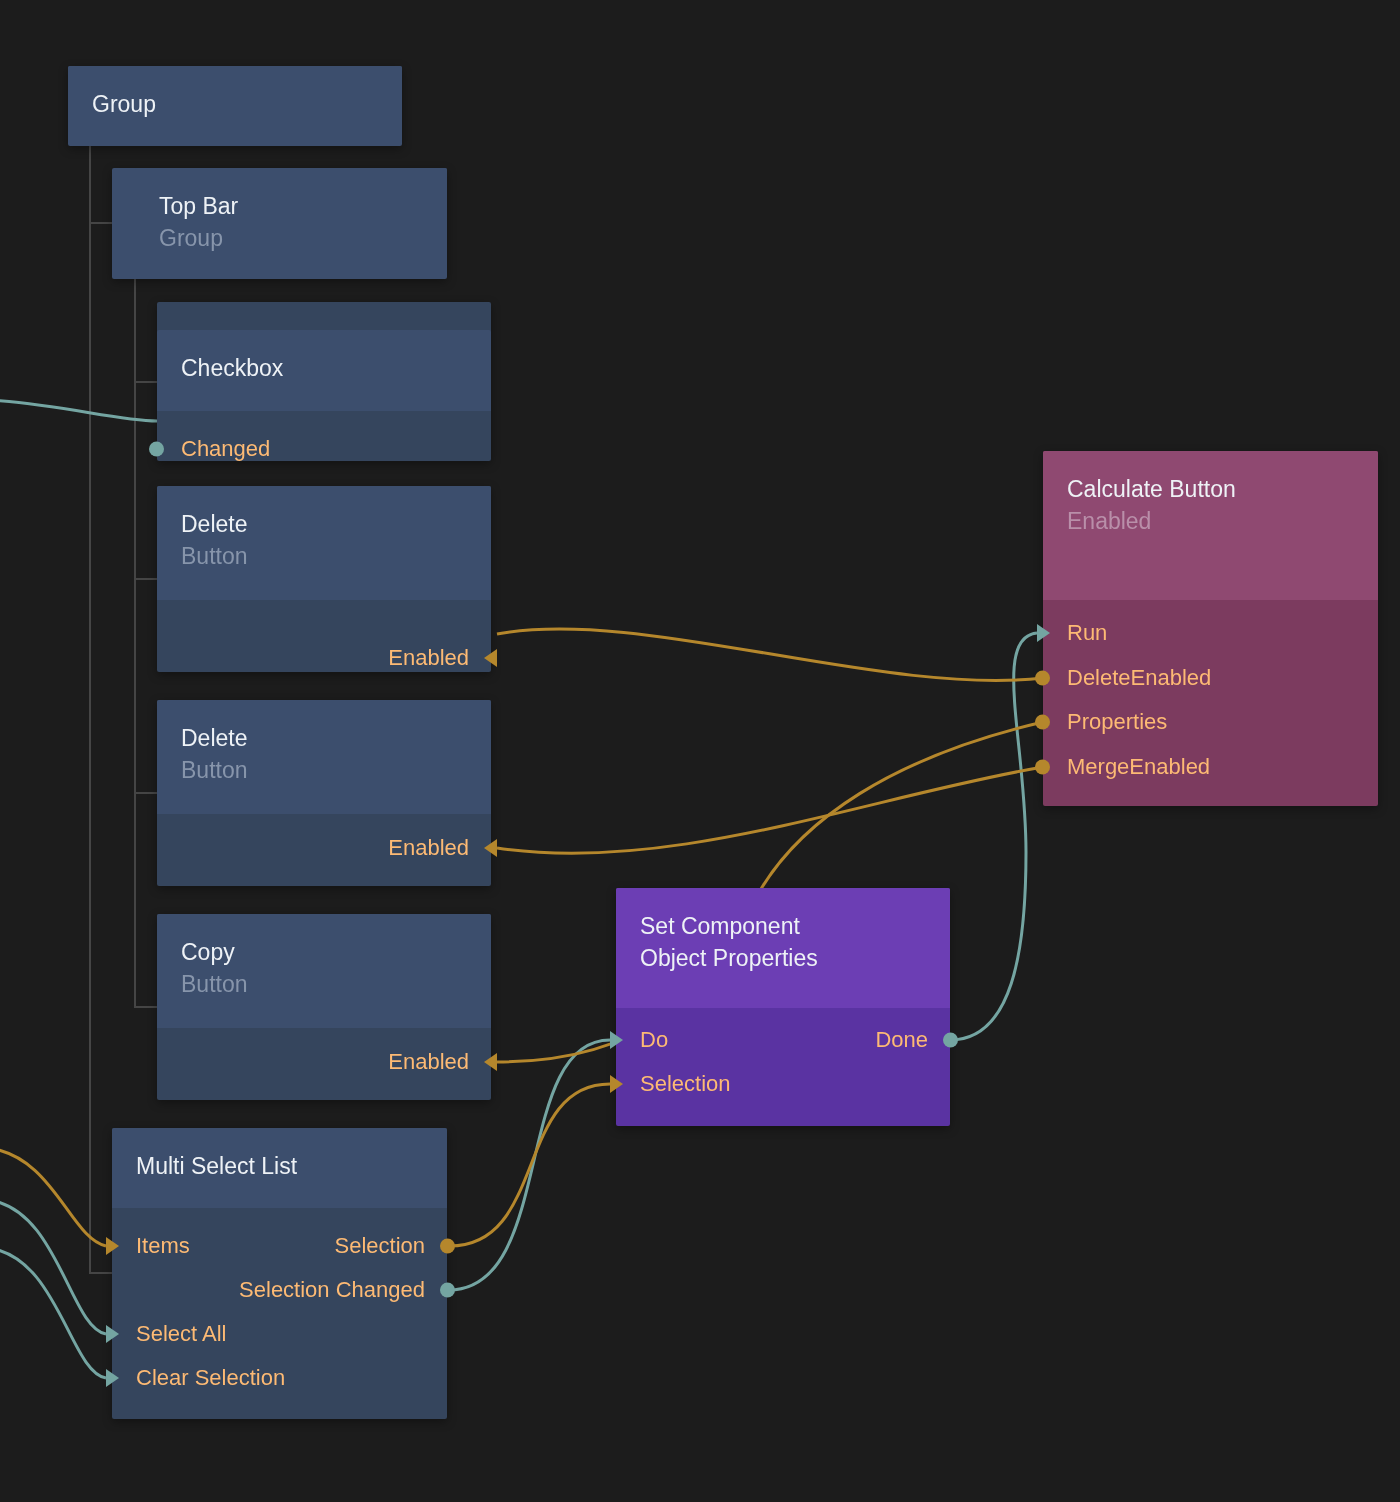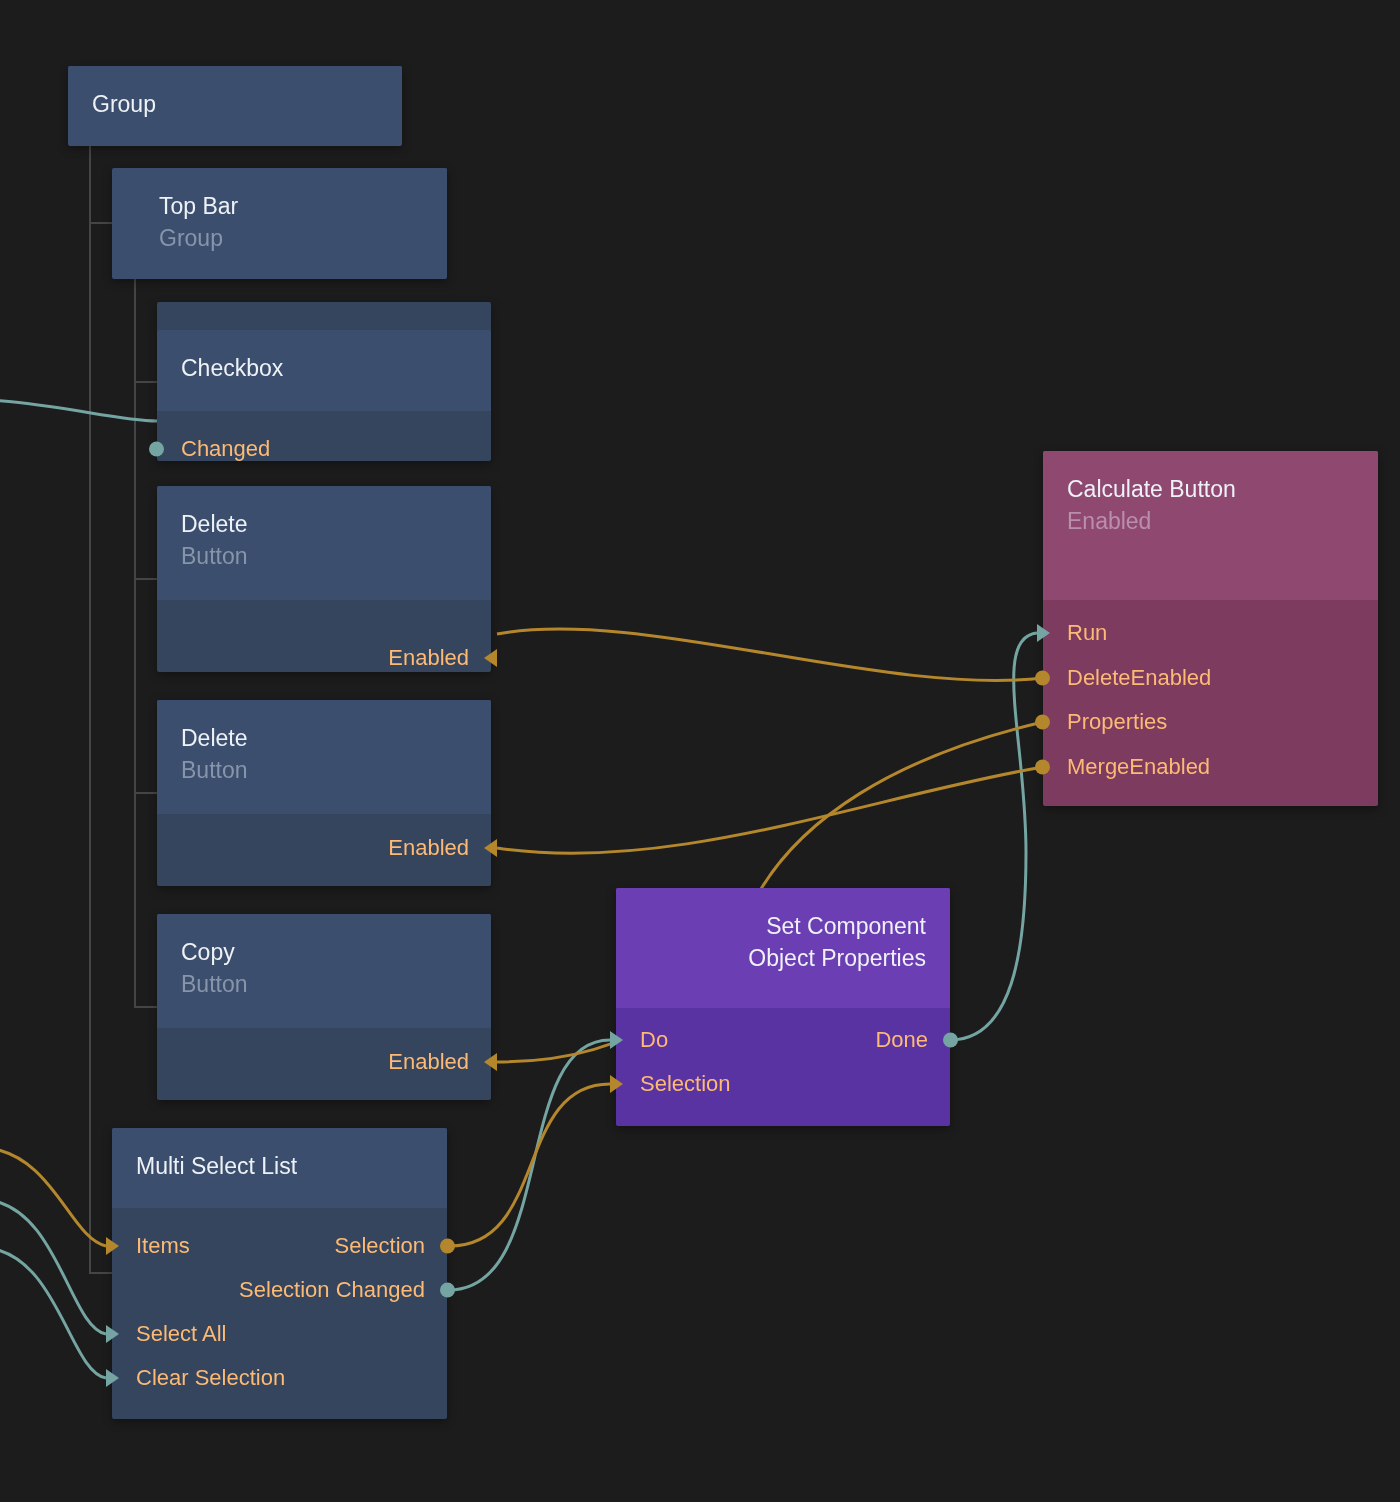--- a/index.html
+++ b/index.html
@@ -159,21 +159,21 @@
         <span class="tri right signal edge-l"></span>
       </div>
       <div class="prow" style="top:148px;">
         <span class="plabel pl">Clear Selection</span>
         <span class="tri right signal edge-l"></span>
       </div>
     </div>
   </div>
 
   <div class="node purple" style="left:616px;top:888px;width:334px;height:238px;">
-    <div class="nhead" style="height:120px;text-align:right;">
+    <div class="nhead" style="height:120px;">
       <div class="ntitle">Set Component</div>
       <div class="ntitle">Object Properties</div>
     </div>
     <div class="nbody">
       <div class="prow" style="top:10px;text-align:right;">
         <span class="plabel pl">Do</span>
         <span class="plabel pr">Done</span>
         <span class="tri right signal edge-l"></span>
         <span class="dot signal edge-r"></span>
       </div>

